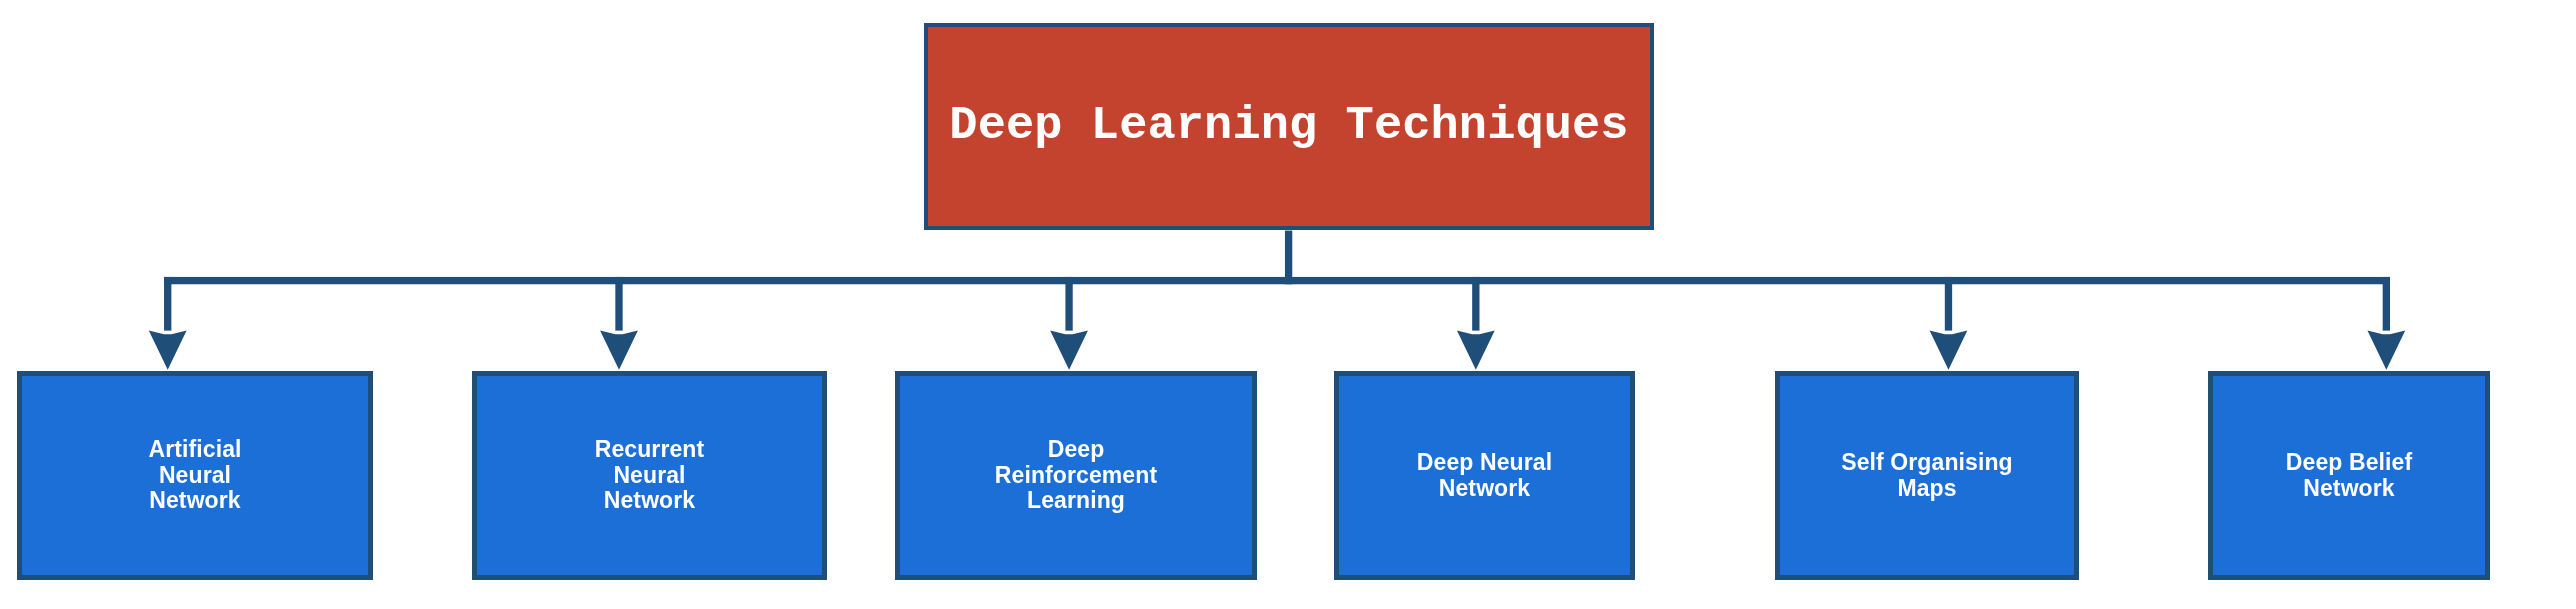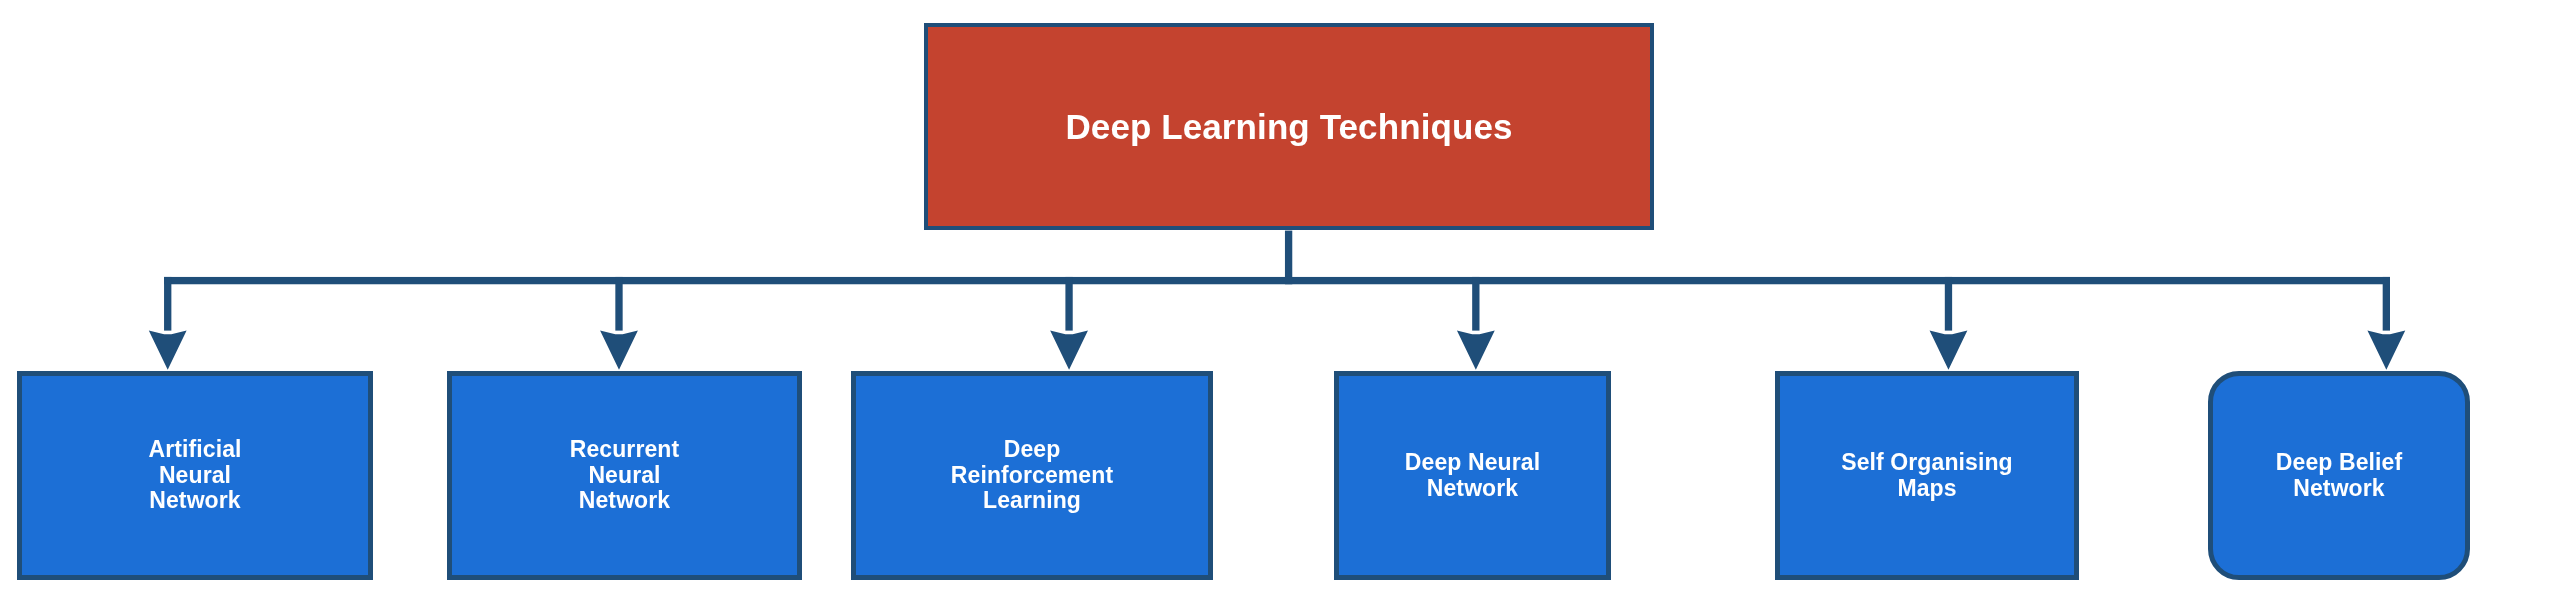--- a/index.html
+++ b/index.html
@@ -40,21 +40,22 @@
     border-style: solid;
     border-color: #1F4E79;
   }
   .node-root {
     left: 924px;
     top: 23px;
     width: 730px;
     height: 207px;
     background: #C4432F;
     border-width: 4.3px;
-    font-size: 35px;
+    font-size: 47px;
+    font-family: Liberation Mono, monospace;
   }
   .node-child {
     top: 371px;
     height: 209px;
     background: #1C6FD6;
     border-width: 5.5px;
     font-size: 23px;
     padding: 0 6.1px;
   }
   .node-label {
@@ -89,41 +90,41 @@
   <div class="node node-root" style="left: 924px; top: 23px; width: 730px; height: 207px; background: rgb(196, 67, 47); border-color: rgb(31, 78, 121);">
     <span class="node-label">Deep Learning Techniques</span>
   </div>
 
   <div class="node node-child" id="child-0" style="left: 17px; width: 356px; background: rgb(28, 111, 214); border-color: rgb(31, 78, 121);">
     <span class="node-label">Artificial
 Neural
 Network</span>
   </div>
 
-  <div class="node node-child" id="child-1" style="left: 447px; width: 355px; background: rgb(28, 111, 214); border-color: rgb(31, 78, 121); align-items: center;">
+  <div class="node node-child" id="child-1" style="left: 472px; width: 355px; background: rgb(28, 111, 214); border-color: rgb(31, 78, 121); align-items: center;">
     <span class="node-label">Recurrent
 Neural
 Network</span>
   </div>
 
-  <div class="node node-child" id="child-2" style="left: 851px; width: 362px; background: rgb(28, 111, 214); border-color: rgb(31, 78, 121);">
+  <div class="node node-child" id="child-2" style="left: 895px; width: 362px; background: rgb(28, 111, 214); border-color: rgb(31, 78, 121);">
     <span class="node-label">Deep
 Reinforcement
 Learning</span>
   </div>
 
-  <div class="node node-child" id="child-3" style="left: 1334px; width: 277px; background: rgb(28, 111, 214); border-color: rgb(31, 78, 121);">
+  <div class="node node-child" id="child-3" style="left: 1334px; width: 301px; background: rgb(28, 111, 214); border-color: rgb(31, 78, 121);">
     <span class="node-label">Deep Neural
 Network</span>
   </div>
 
   <div class="node node-child" id="child-4" style="left: 1775px; width: 304px; background: rgb(28, 111, 214); border-color: rgb(31, 78, 121);">
     <span class="node-label">Self Organising
 Maps</span>
   </div>
 
-  <div class="node node-child" id="child-5" style="left: 2208px; width: 262px; background: rgb(28, 111, 214); border-color: rgb(31, 78, 121); border-radius: 31px;">
+  <div class="node node-child" id="child-5" style="left: 2208px; width: 282px; background: rgb(28, 111, 214); border-color: rgb(31, 78, 121);">
     <span class="node-label">Deep Belief
 Network</span>
   </div>
 
 </div>
 
 
 </body></html>

